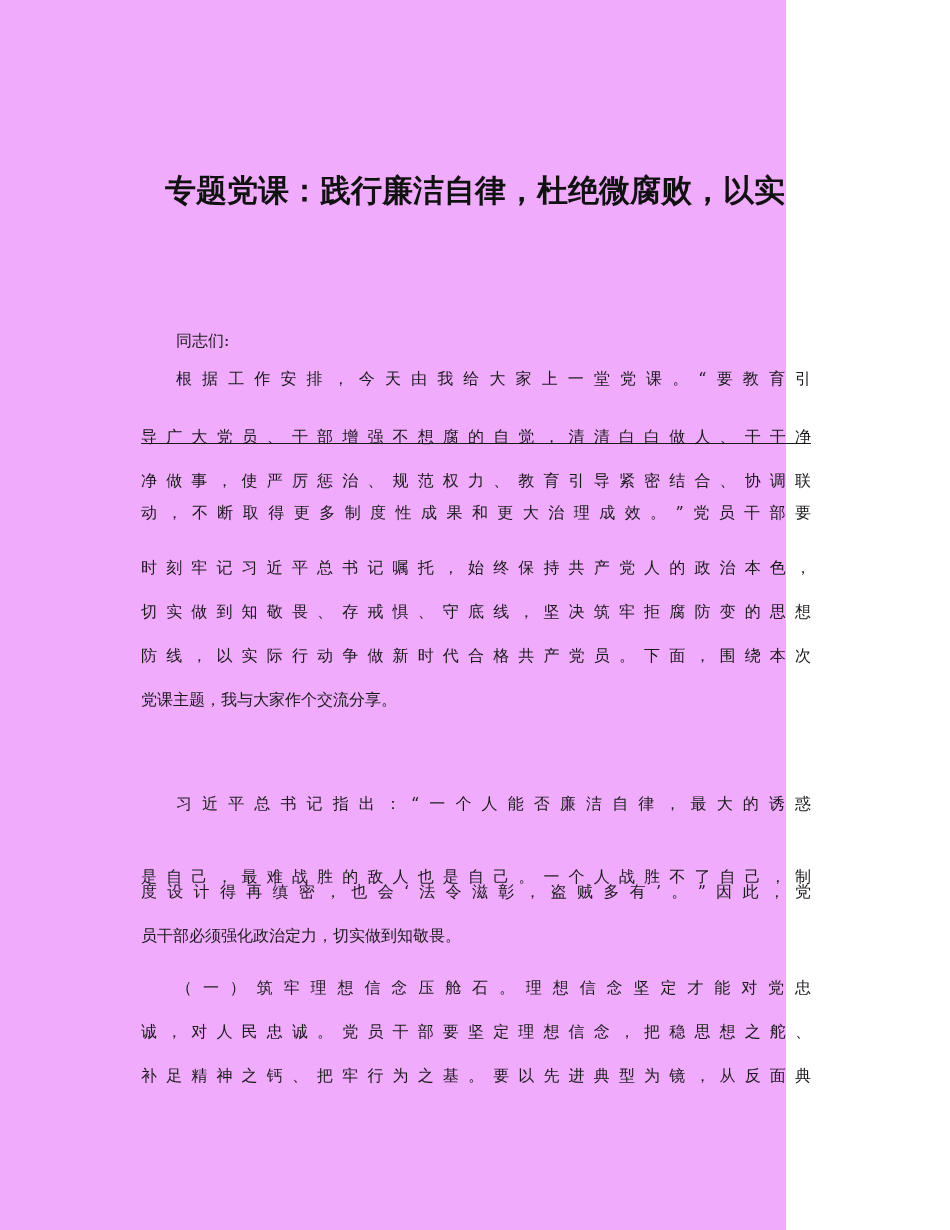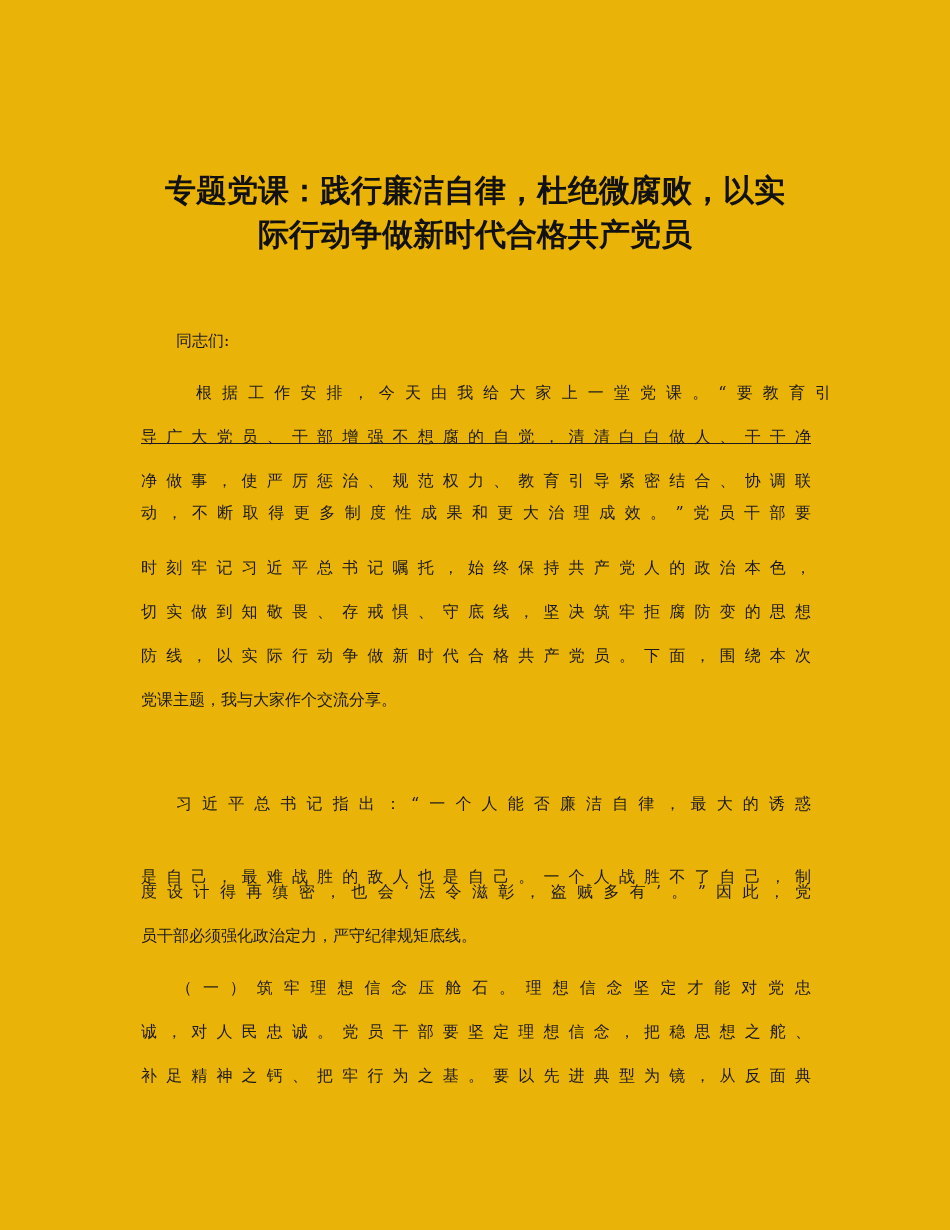--- a/index.html
+++ b/index.html
@@ -1,17 +1,17 @@
 <!DOCTYPE html>
 <html><head>
   <meta charset="utf-8">
   <style>
     html, body { margin: 0; padding: 0; background: #ffffff; }
     body { width: 950px; height: 1230px; position: relative; overflow: hidden; }
-    .page { position: absolute; left: 0; top: 0; width: 950px; height: 1230px; background: #eab308; }
+    .page { position: absolute; left: 0; top: 0; width: 786px; height: 1230px; background: #f0abfc; }
     .title {
       position: absolute; left: 140px; width: 670px; text-align: center;
       font-family: "DejaVu Sans", sans-serif; font-weight: bold;
       font-size: 31px; color: #111; line-height: 44px; letter-spacing: 0px;
       white-space: nowrap;
     }
     .line {
       position: absolute; left: 141px; width: 670px;
       font-family: "DejaVu Serif", serif; font-size: 16px; color: #1a1a1a;
       line-height: 30px; white-space: nowrap; text-align: justify;
@@ -19,41 +19,40 @@
     }
     .line.last { text-align-last: left; }
     .line.indent { left: 176px; width: 635px; }
   </style>
 </head>
 <body>
 
 <div class="page">
 
   <div class="title" style="top:168px;">专题党课：践行廉洁自律，杜绝微腐败，以实</div>
-  <div class="title" style="top:212px;">际行动争做新时代合格共产党员</div>
 
   <div class="line indent last" style="top:326px;">同志们:</div>
 
   <div>
-    <div class="line indent" style="top:378px;margin-left:20px;">根据工作安排，今天由我给大家上一堂党课。“要教育引</div>
+    <div class="line indent" style="top:364px;">根据工作安排，今天由我给大家上一堂党课。“要教育引</div>
     <div class="line" style="top:422px;text-decoration:underline;">导广大党员、干部增强不想腐的自觉，清清白白做人、干干净</div>
     <div class="line" style="top:466px;">净做事，使严厉惩治、规范权力、教育引导紧密结合、协调联</div>
     <div class="line" style="top:498px;">动，不断取得更多制度性成果和更大治理成效。”党员干部要</div>
     <div class="line" style="top:553px;">时刻牢记习近平总书记嘱托，始终保持共产党人的政治本色，</div>
     <div class="line" style="top:597px;">切实做到知敬畏、存戒惧、守底线，坚决筑牢拒腐防变的思想</div>
     <div class="line" style="top:641px;">防线，以实际行动争做新时代合格共产党员。下面，围绕本次</div>
     <div class="line last" style="top:685px;">党课主题，我与大家作个交流分享。</div>
   </div>
 
 
   <div>
     <div class="line indent" style="top:789px;">习近平总书记指出：“一个人能否廉洁自律，最大的诱惑</div>
     <div class="line" style="top:833px;margin-top:29px;">是自己，最难战胜的敌人也是自己。一个人战胜不了自己，制</div>
     <div class="line" style="top:877px;">度设计得再缜密，也会‘法令滋彰，盗贼多有’。”因此，党</div>
-    <div class="line last" style="top:921px;">员干部必须强化政治定力，严守纪律规矩底线。</div>
+    <div class="line last" style="top:921px;">员干部必须强化政治定力，切实做到知敬畏。</div>
   </div>
 
   <div>
     <div class="line indent" style="top:973px;">（一）筑牢理想信念压舱石。理想信念坚定才能对党忠</div>
     <div class="line" style="top:1017px;">诚，对人民忠诚。党员干部要坚定理想信念，把稳思想之舵、</div>
     <div class="line" style="top:1061px;">补足精神之钙、把牢行为之基。要以先进典型为镜，从反面典</div>
   </div>
 
 </div>
 

